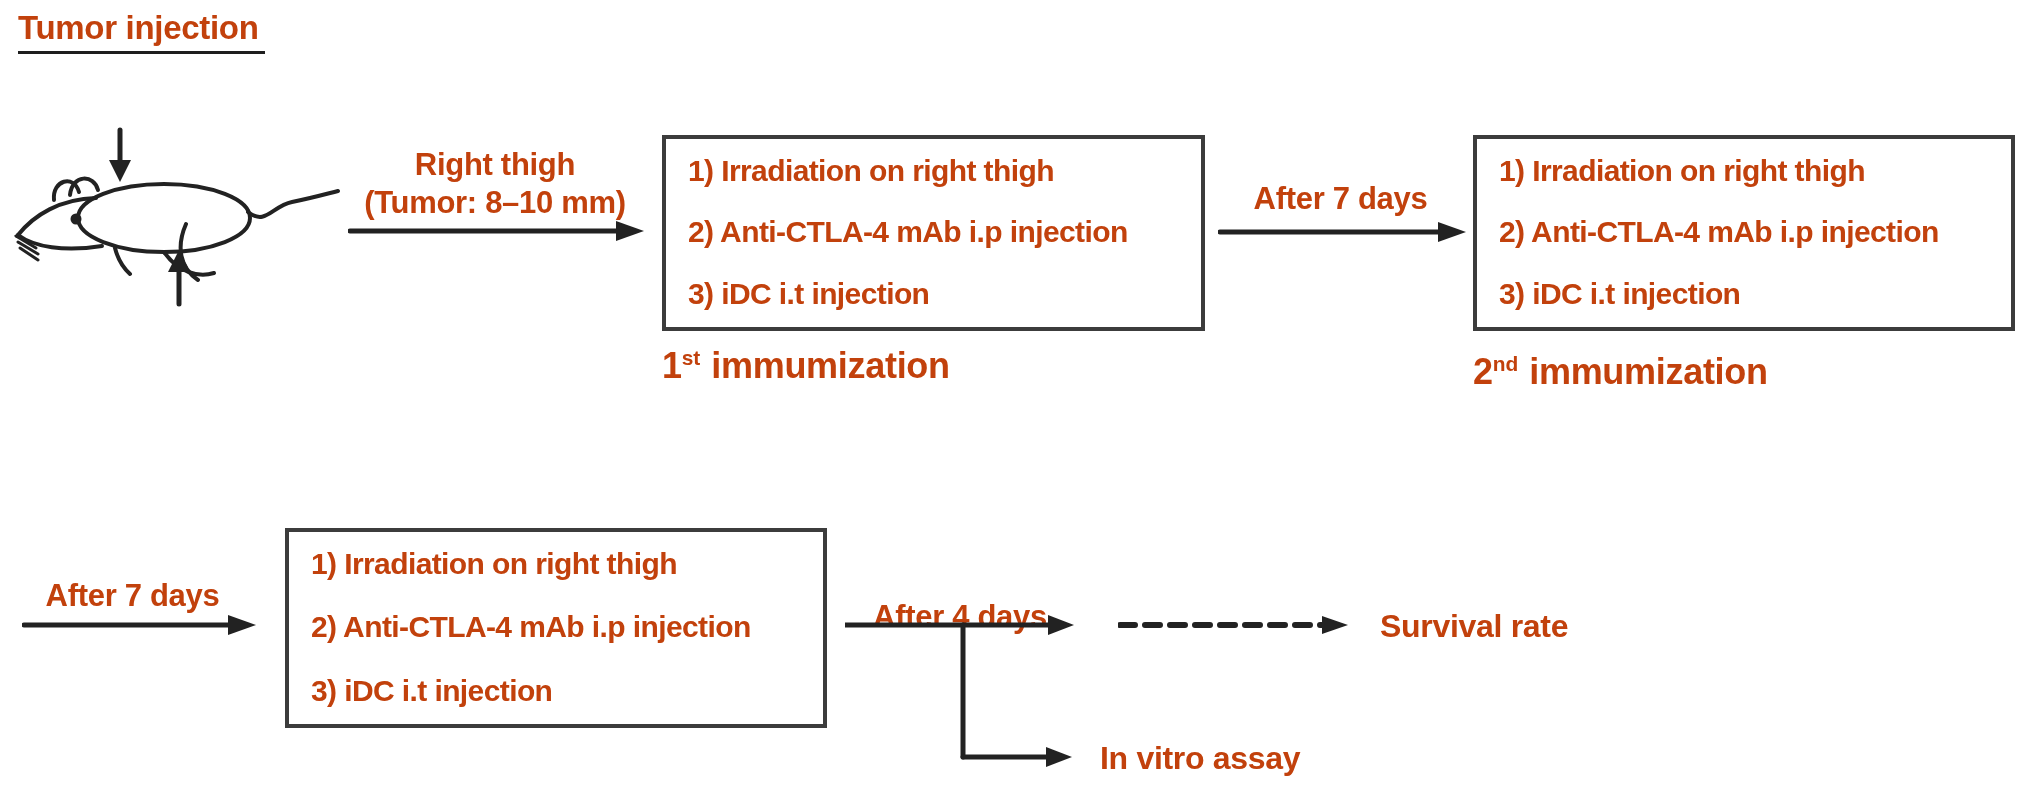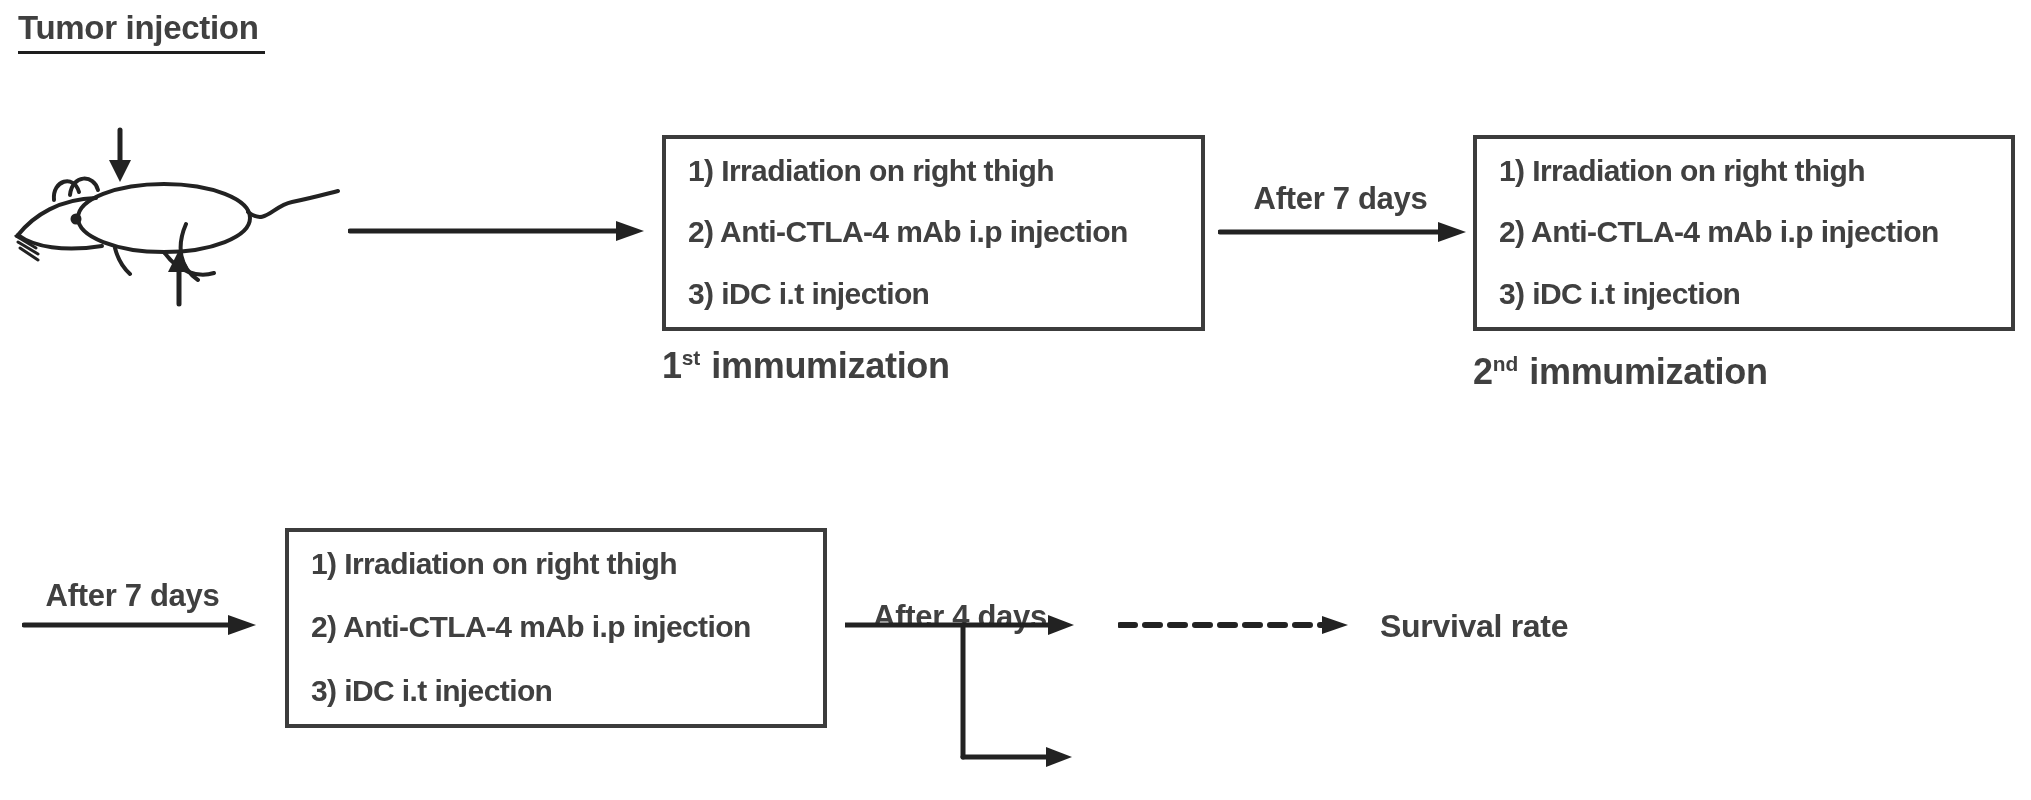--- a/index.html
+++ b/index.html
@@ -1,18 +1,18 @@
 <!DOCTYPE html>
 <html><head>
 <meta charset="utf-8">
 <style>
   html,body{margin:0;padding:0;background:#ffffff;}
   .canvas{
     position:relative;width:2031px;height:800px;background:#ffffff;overflow:hidden;
-    font-family:"Liberation Sans",sans-serif;font-weight:700;color:#404040;
+    font-family:"Liberation Sans",sans-serif;font-weight:700;color:#c2410c;
     letter-spacing:-0.3px;
   }
   .abs{position:absolute;}
   .title{
     font-size:33px;border-bottom:3px solid #1e1e1e;padding:0 6px 5px 0;line-height:1.1;
   }
   .subtitle{font-size:31px;line-height:1.1;}
   .arrow-label{font-size:31px;text-align:center;line-height:1.22;}
   .proto-box{
     border:4px solid #3c3c3c;background:#ffffff;box-sizing:border-box;
@@ -62,20 +62,24 @@
     <path class="stroke" d="M152,130 C166,150 186,156 202,151" stroke-width="4"></path>
 
     <path class="stroke" d="M236,90 C254,104 260,84 280,80 C300,76 314,72 326,69" stroke-width="4"></path>
 
     <g>
       <line class="stroke" x1="167" y1="182" x2="167" y2="146" stroke-width="5"></line>
       <polygon class="fillink" points="156,150 167,128 178,150"></polygon>
     </g>
   </svg>
 
+  <div class="abs arrow-label" style="left:345px;top:146px;width:300px;">
+    <div>Right thigh</div>
+    <div>(Tumor: 8–10 mm)</div>
+  </div>
   <svg class="abs" style="left:348px;top:218px;" width="298" height="26" viewBox="0 0 298 26">
     <line class="stroke" x1="2" y1="13" x2="270" y2="13" stroke-width="5"></line>
     <polygon class="fillink" points="268,3 296,13 268,23"></polygon>
   </svg>
 
   <div class="abs proto-box" style="left:662px;top:135px;width:543px;height:196px;">
     <div class="box-item">1) Irradiation on right thigh</div>
     <div class="box-item">2) Anti-CTLA-4 mAb i.p injection</div>
     <div class="box-item">3) iDC i.t injection</div>
   </div>
@@ -118,14 +122,15 @@
     <line class="stroke" x1="118" y1="147" x2="203" y2="147" stroke-width="5"></line>
     <polygon class="fillink" points="201,137 227,147 201,157"></polygon>
   </svg>
 
   <svg class="abs" style="left:1118px;top:612px;" width="234" height="26" viewBox="0 0 234 26">
     <line class="stroke" x1="2" y1="13" x2="206" y2="13" stroke-width="6" stroke-dasharray="15 10" stroke-linecap="butt"></line>
     <polygon class="fillink" points="204,4 230,13 204,22"></polygon>
   </svg>
   <div class="abs outcome" style="left:1380px;top:608px;">Survival rate</div>
 
+  <div class="abs outcome" style="left:1100px;top:740px;">In vitro assay</div>
 
 </div>
 
 </body></html>

